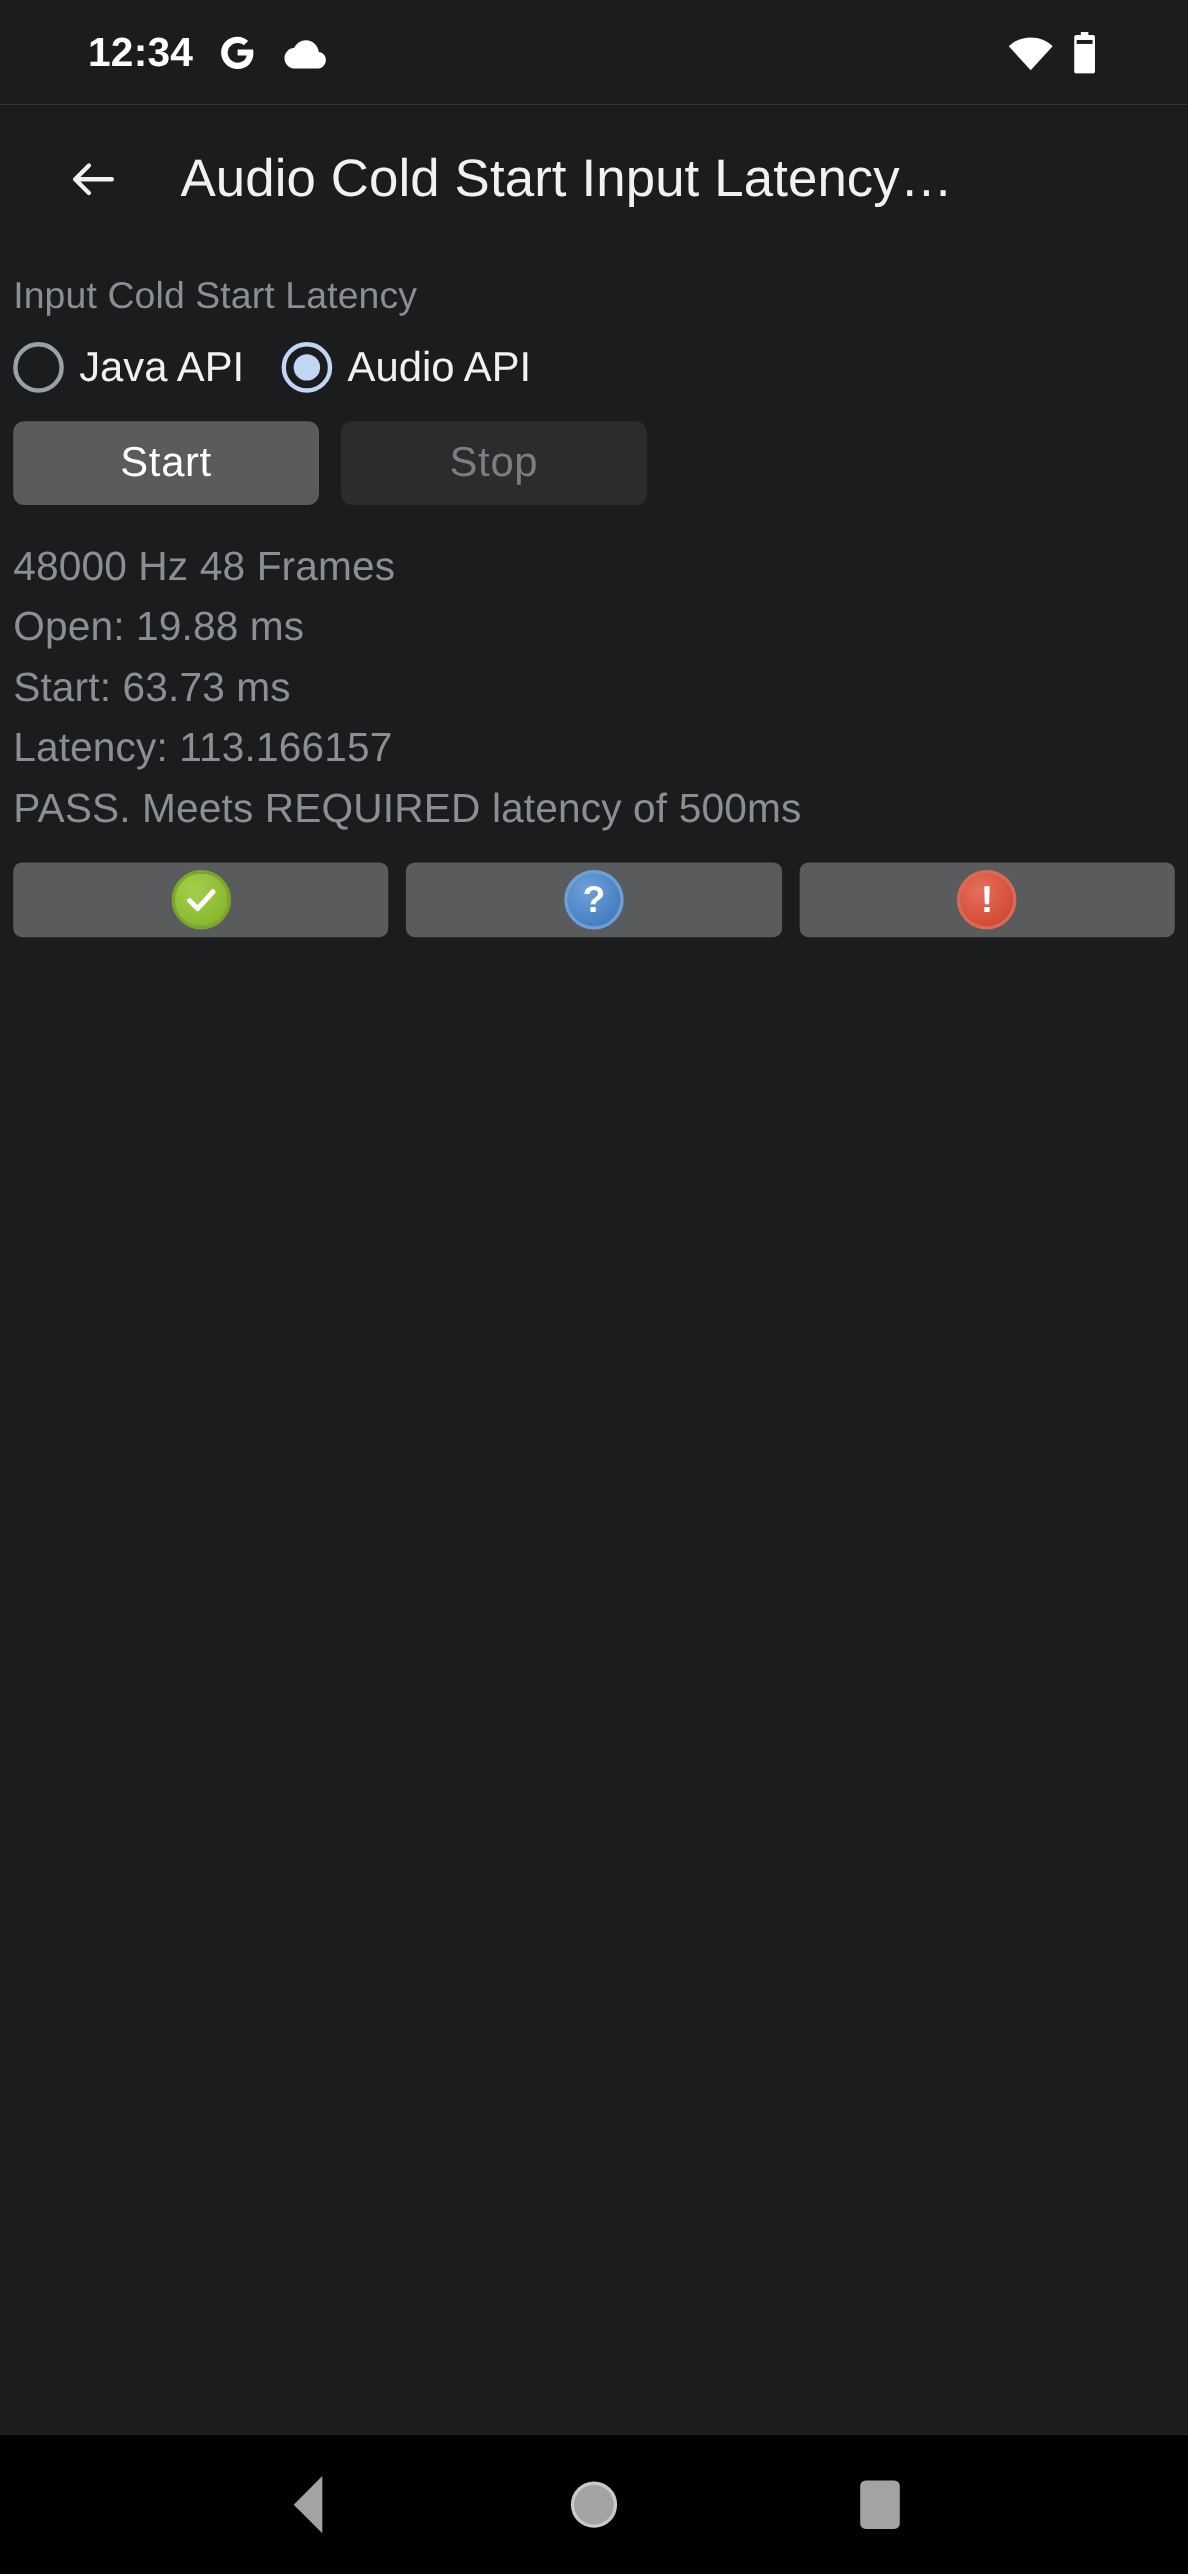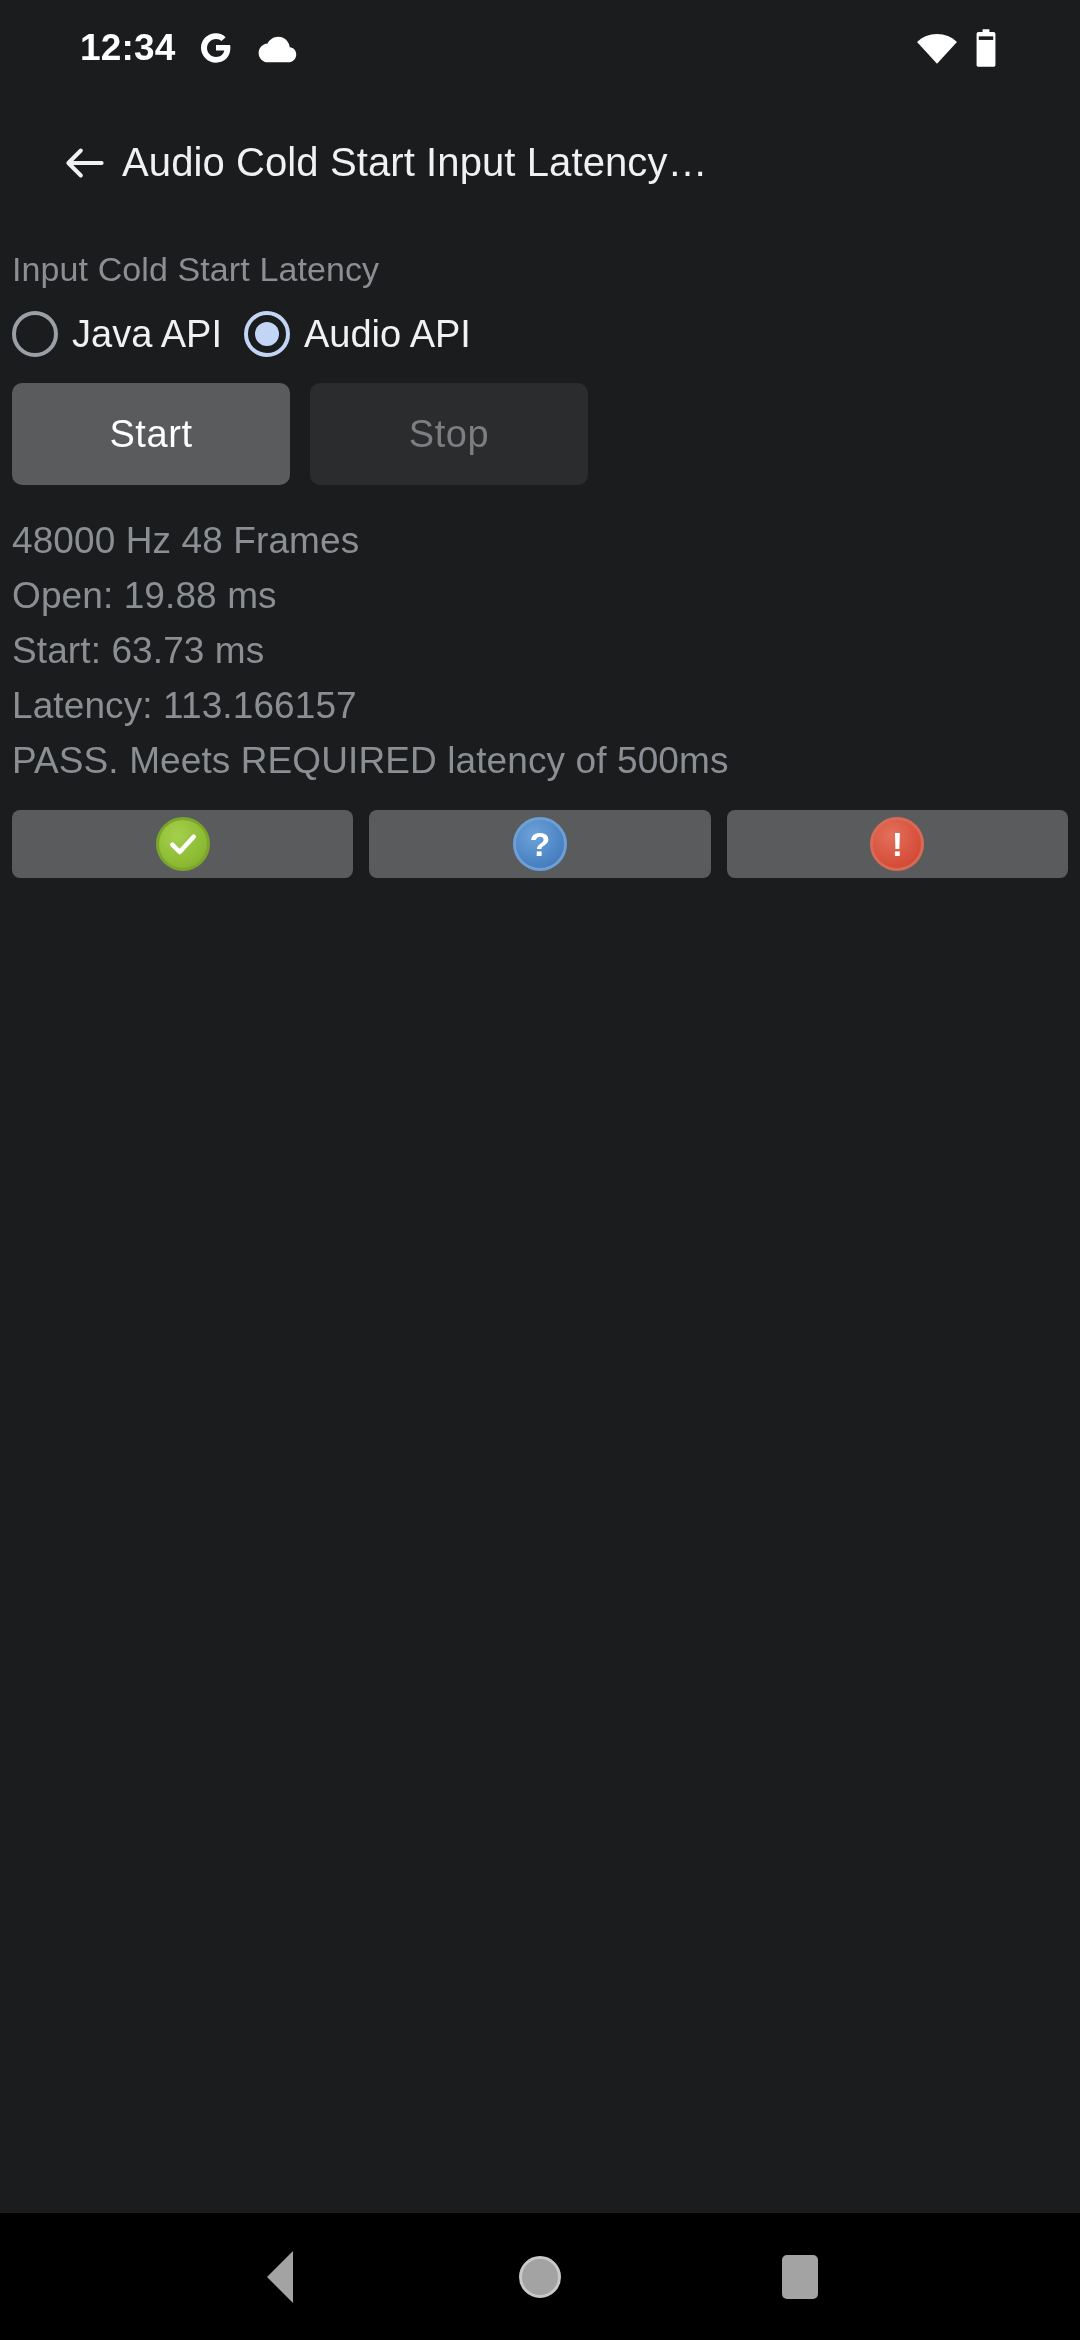--- a/index.html
+++ b/index.html
@@ -74,22 +74,23 @@
     height: 74px;
     display: flex;
     align-items: center;
     justify-content: center;
     flex: 0 0 74px;
     cursor: pointer;
   }
   .back-btn svg { width: 50px; height: 50px; display: block; }
   .app-title {
     color: #f1f1f1;
-    font-size: 40px;
+    font-size: 48px;
     font-weight: 400;
+    margin-left: 42px;
     white-space: nowrap;
     overflow: hidden;
     letter-spacing: 0.1px;
   }
 
   
   .content {
     flex: 1 1 auto;
     background: #1b1c1e;
     padding: 0 12px;
@@ -103,21 +104,21 @@
     padding: 20px 0 0 0;
     letter-spacing: 0.1px;
     line-height: 1.15;
   }
 
   
   .radio-row {
     display: flex;
     align-items: center;
     margin-top: 22px;
-    gap: 0;
+    gap: 12px;
   }
   .radio-item {
     display: flex;
     align-items: center;
     cursor: pointer;
     padding-right: 22px;
   }
   .radio-mark {
     width: 46px;
     height: 46px;
@@ -146,21 +147,21 @@
   }
 
   
   .btn-row {
     display: flex;
     margin-top: 26px;
     gap: 20px;
   }
   .action-btn {
     min-width: 278px;
-    height: 102px;
+    height: 76px;
     border-radius: 10px;
     display: flex;
     align-items: center;
     justify-content: center;
     font-size: 38px;
     letter-spacing: 0.6px;
     cursor: pointer;
     border: none;
     font-family: "Liberation Sans", sans-serif;
   }

